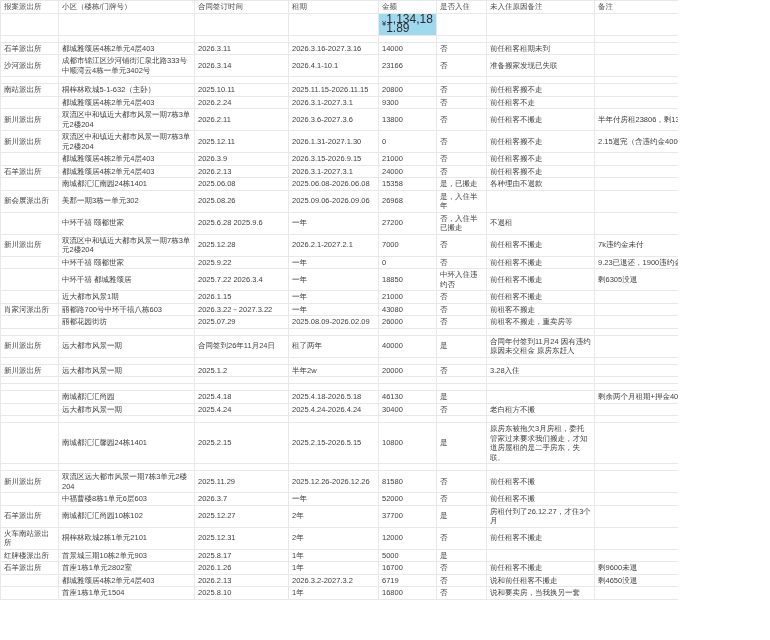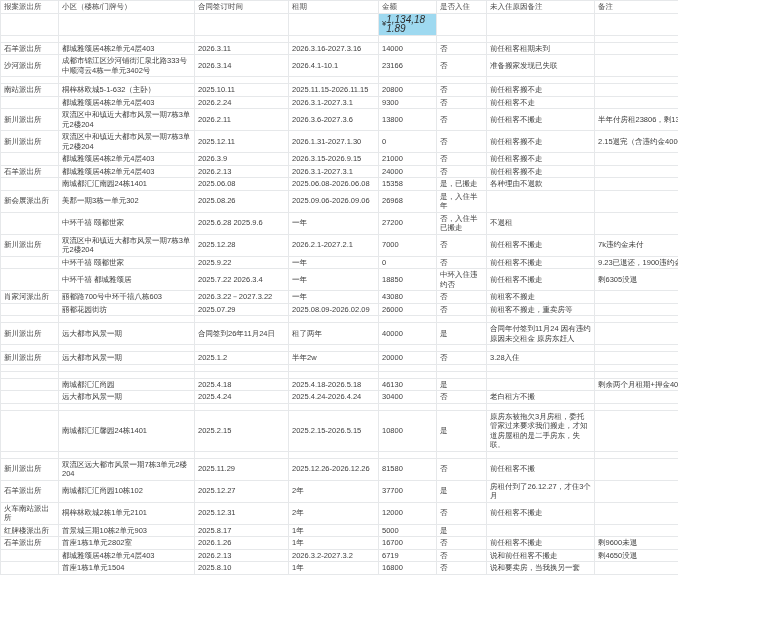--- a/index.html
+++ b/index.html
@@ -8,21 +8,21 @@
   table{border-collapse:collapse;table-layout:fixed;width:770px;}
   td,th{border:1px solid #e6e8ea;font-size:7.5px;line-height:9.5px;color:#3d3d3d;
         padding:1px 3px;vertical-align:middle;overflow:hidden;word-break:break-all;
         font-weight:normal;text-align:left;background:#fff;}
   th{color:#4a4a4a;white-space:nowrap;}
   td.num{text-align:left;white-space:nowrap;}
   tr.blank td{height:6px;padding:0;}
   td.total-amount{background:#9ed9f0;display:table-cell;}
   .total-wrap{display:flex;justify-content:space-between;align-items:center;}
   .total-wrap .cur{font-size:7.5px;color:#2c2c2c;}
-  .total-wrap .val{font-size:10px;color:#2c2c2c;font-style:italic;}
+  .total-wrap .val{font-size:12px;color:#2c2c2c;}
 </style>
 </head>
 <body>
 
 <div class="sheet">
   <table>
     <colgroup>
         <col style="width: 58px;">
         <col style="width: 136px;">
         <col style="width: 94px;">
@@ -233,20 +233,31 @@
           <td>中环千禧 都城雅颂居</td>
           <td>2025.7.22 2026.3.4</td>
           <td>一年</td>
           <td class="num">18850</td>
           <td>中环入住违约否</td>
           <td>前任租客不搬走</td>
           <td>剩6305没退</td>
           <td></td>
         </tr>
         <tr>
+          <td></td>
+          <td>近大都市风景1期</td>
+          <td>2026.1.15</td>
+          <td>一年</td>
+          <td class="num">21000</td>
+          <td>否</td>
+          <td>前任租客不搬走</td>
+          <td></td>
+          <td></td>
+        </tr>
+        <tr>
           <td>肖家河派出所</td>
           <td>丽都路700号中环千禧八栋603</td>
           <td>2026.3.22－2027.3.22</td>
           <td>一年</td>
           <td class="num">43080</td>
           <td>否</td>
           <td>前租客不搬走</td>
           <td></td>
           <td></td>
         </tr>
@@ -381,20 +392,31 @@
           <td></td>
           <td></td>
           <td></td>
         </tr>
         <tr>
           <td>新川派出所</td>
           <td>双流区远大都市风景一期7栋3单元2楼204</td>
           <td>2025.11.29</td>
           <td>2025.12.26-2026.12.26</td>
           <td class="num">81580</td>
+          <td>否</td>
+          <td>前任租客不搬</td>
+          <td></td>
+          <td></td>
+        </tr>
+        <tr>
+          <td></td>
+          <td>中福曹楼8栋1单元6层603</td>
+          <td>2026.3.7</td>
+          <td>一年</td>
+          <td class="num">52000</td>
           <td>否</td>
           <td>前任租客不搬</td>
           <td></td>
           <td></td>
         </tr>
         <tr>
           <td>石羊派出所</td>
           <td>南城都汇汇尚园10栋102</td>
           <td>2025.12.27</td>
           <td>2年</td>

